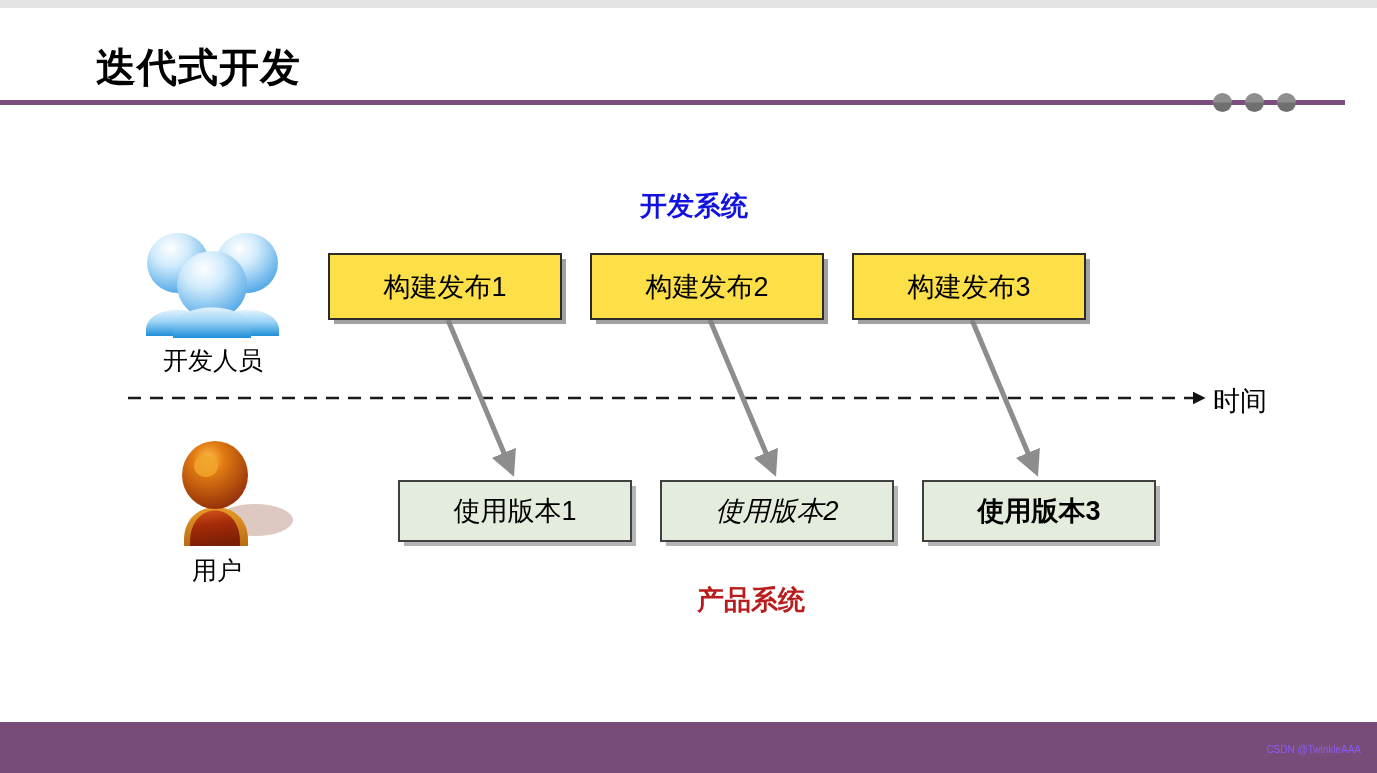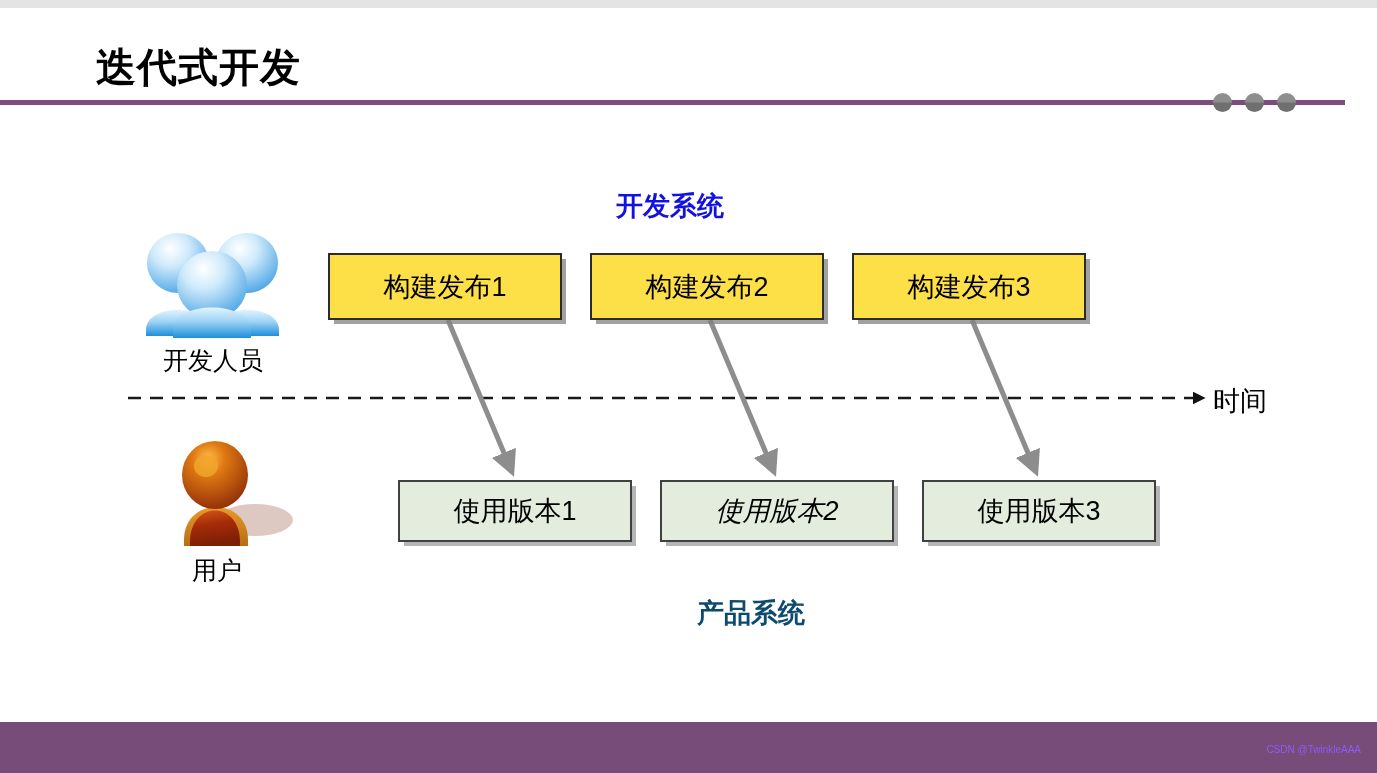--- a/index.html
+++ b/index.html
@@ -52,37 +52,36 @@
     top: 93px;
     background: linear-gradient(to bottom, #8e8e8e 0%, #8e8e8e 48%, #6f6f6f 52%, #6f6f6f 100%);
   }
   #dot1 { left: 1213px; }
   #dot2 { left: 1245px; }
   #dot3 { left: 1277px; }
 
   
   .caption-dev {
     position: absolute;
-    left: 616px;
+    left: 640px;
     top: 188px;
     font-size: 27px;
     font-weight: bold;
     color: #1212e0;
     white-space: nowrap;
     font-family: Liberation Mono, monospace;
   }
   .caption-prod {
     position: absolute;
     left: 697px;
     top: 582px;
     font-size: 27px;
     font-weight: bold;
-    color: #0c4a6e;
-    white-space: nowrap;
-    margin-top: 13px;
+    color: #b91c1c;
+    white-space: nowrap;
   }
 
   
   .node-box {
     position: absolute;
     box-sizing: border-box;
     display: flex;
     align-items: center;
     justify-content: center;
     font-size: 27px;
@@ -236,20 +235,20 @@
   <div class="node-box box-blue" style="left:852px; top:253px; width:234px; height:67px;">
     <span>构建发布3</span>
   </div>
 
   <div class="node-box box-green" style="left:398px; top:480px; width:234px; height:62px;">
     <span>使用版本1</span>
   </div>
   <div class="node-box box-green" style="left:660px; top:480px; width:234px; height:62px;font-style:italic;">
     <span>使用版本2</span>
   </div>
-  <div class="node-box box-green" style="left:922px; top:480px; width:234px; height:62px;">
+  <div class="node-box box-green" style="left:922px; top:480px; width:234px; height:62px;font-weight:bold;">
     <span>使用版本3</span>
   </div>
 
   <div class="footer-bar"></div>
   <div class="watermark">CSDN @TwinkleAAA</div>
 
 </div>
 
 </body></html>

